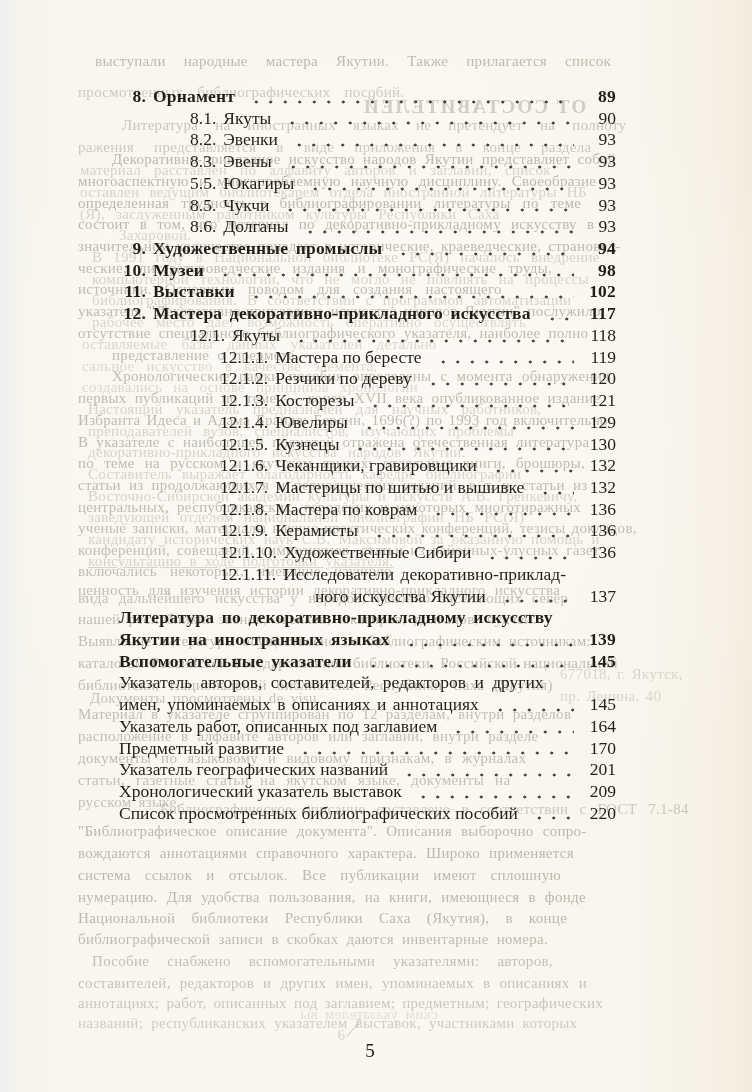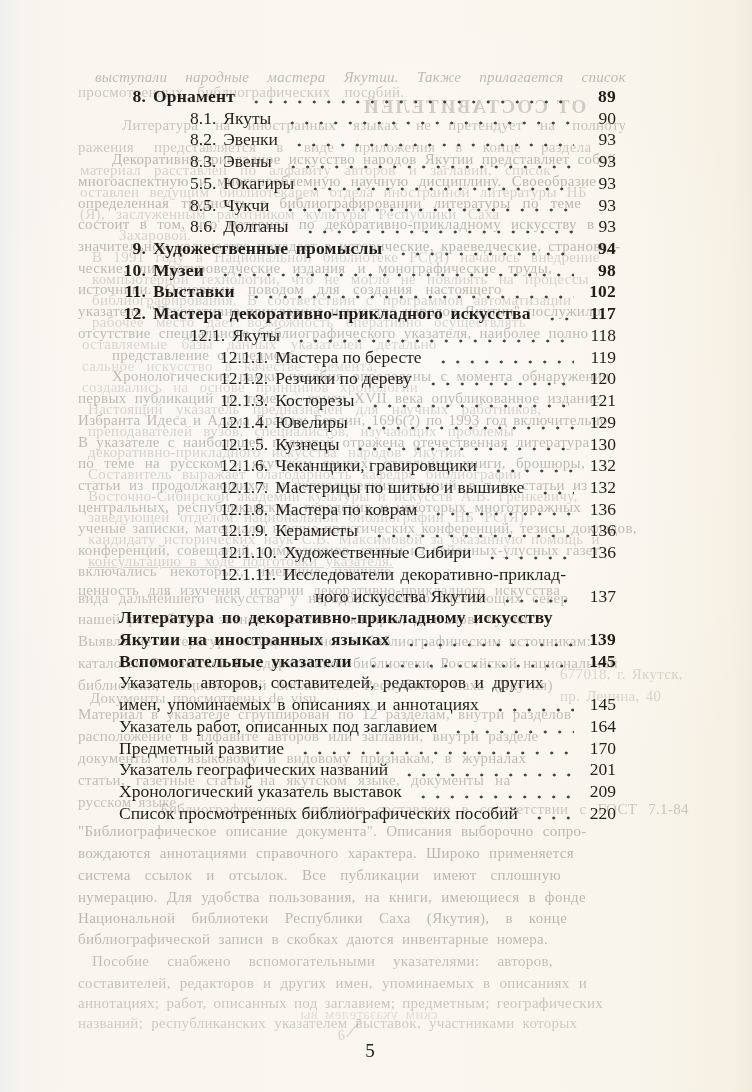--- a/index.html
+++ b/index.html
@@ -53,21 +53,21 @@
   .ghost-six{position:absolute;left:338px;top:1028px;font-size:14px;color:#8a8678;opacity:0.35;z-index:1;transform:rotate(-4deg);filter:blur(0.4px);}
   .ghost-seven{position:absolute;left:355px;top:1016px;font-size:12px;color:#8a8678;opacity:0.4;z-index:1;transform:rotate(10deg);filter:blur(0.3px);}
   .ghost-slash{position:absolute;left:344px;top:1030px;width:16px;height:1px;background:#8a8678;opacity:0.35;transform:rotate(-50deg);z-index:1;}
 </style>
 </head>
 <body>
 
 <div class="page">
 
   <div class="bleed" id="bleed-layer">
-      <span class="bleed-line" style="left: 95px; top: 69px; opacity: 0.5; word-spacing: 14px; font-style: italic;">выступали народные мастера Якутии. Также прилагается список</span>
+      <span class="bleed-line" style="left: 95px; top: 53px; opacity: 0.5; word-spacing: 14px;">выступали народные мастера Якутии. Также прилагается список</span>
       <span class="bleed-line" style="left: 78px; top: 84px; opacity: 0.38; word-spacing: 10px;">просмотренных библиографических пособий.</span>
       <span class="bleed-line bb mir" style="left: 362px; top: 96px; opacity: 0.34; font-size: 19px; letter-spacing: 2px;">ОТ СОСТАВИТЕЛЕЙ</span>
       <span class="bleed-line" style="left: 122px; top: 117px; opacity: 0.42; word-spacing: 13px;">Литература на иностранных языках не претендует на полноту</span>
       <span class="bleed-line" style="left: 78px; top: 139px; opacity: 0.38; word-spacing: 16px;">ражения  представляется в виде приложения в конце  раздела</span>
       <span class="bleed-line" style="left: 112px; top: 151px; opacity: 0.52; word-spacing: 4px;">Декоративно-прикладное искусство народов Якутии представляет собой</span>
       <span class="bleed-line" style="left: 80px; top: 162px; opacity: 0.3; word-spacing: 9px;">материал расставлен по алфавиту авторов и заглавий,  список</span>
       <span class="bleed-line" style="left: 78px; top: 173px; opacity: 0.52; word-spacing: 6px;">многоаспектную и многопроблемную научную дисциплину. Своеобразие</span>
       <span class="bleed-line" style="left: 80px; top: 184px; opacity: 0.3; word-spacing: 6px;">оставлен ведущим библиотекарем отдела иностранной литературы НБ</span>
       <span class="bleed-line" style="left: 78px; top: 195px; opacity: 0.52; word-spacing: 8px;">определенная трудность в библиографировании литературы по теме</span>
       <span class="bleed-line" style="left: 80px; top: 206px; opacity: 0.3; word-spacing: 7px;">(Я), заслуженным работником культуры Республики Саха</span>

